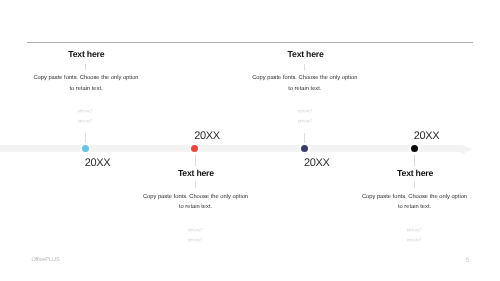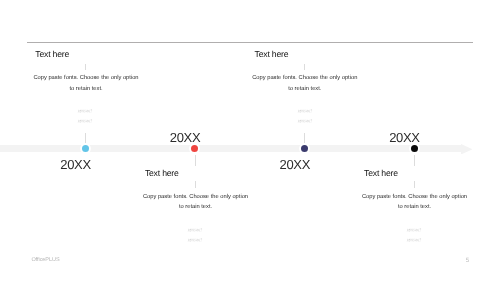--- a/index.html
+++ b/index.html
@@ -2,23 +2,23 @@
 <html><head>
 <meta charset="utf-8">
 <style>
   html,body{margin:0;padding:0;}
   body{width:500px;height:281px;background:#ffffff;font-family:"Liberation Sans",sans-serif;overflow:hidden;-webkit-font-smoothing:antialiased;text-rendering:geometricPrecision;}
   .slide{position:relative;width:500px;height:281px;background:#fff;-webkit-font-smoothing:antialiased;}
   .rule{position:absolute;left:27px;top:42px;width:446px;height:1px;background:#b0aeae;}
   .band{position:absolute;left:0;top:144.6px;width:461.5px;height:7.6px;background:#f3f3f3;}
   .arrow{position:absolute;left:460.5px;top:143.5px;width:11.5px;height:10.5px;}
   .dot{position:absolute;border-radius:50%;}
-  .title{position:absolute;font-weight:normal;font-size:8.7px;color:#121212;text-align:left;letter-spacing:-0.22px;}
+  .title{position:absolute;font-weight:bold;font-size:8.7px;color:#121212;text-align:center;letter-spacing:-0.22px;}
   .desc{position:absolute;font-size:5.75px;color:#2a2a2a;text-align:center;line-height:10.5px;}
-  .year{position:absolute;font-size:13px;color:#2b2b2b;text-align:left;letter-spacing:-0.35px;}
+  .year{position:absolute;font-size:11px;color:#2b2b2b;text-align:right;letter-spacing:-0.35px;}
   .vline{position:absolute;width:1px;background:#dcdcdc;}
   .tiny{position:absolute;font-size:3.1px;color:#c3c3c3;text-align:center;line-height:10.2px;letter-spacing:0px;transform:scaleX(0.56);}
   .footer{position:absolute;left:31.4px;top:256.6px;font-size:5.5px;color:#b6b6b6;letter-spacing:-0.05px;}
   .pageno{position:absolute;left:465.8px;top:257.3px;font-size:6.2px;color:#bcbcbc;}
 </style>
 </head>
 <body>
 
 <div class="slide">
   <div class="rule" style="background-color: rgb(176, 174, 174);"></div>

